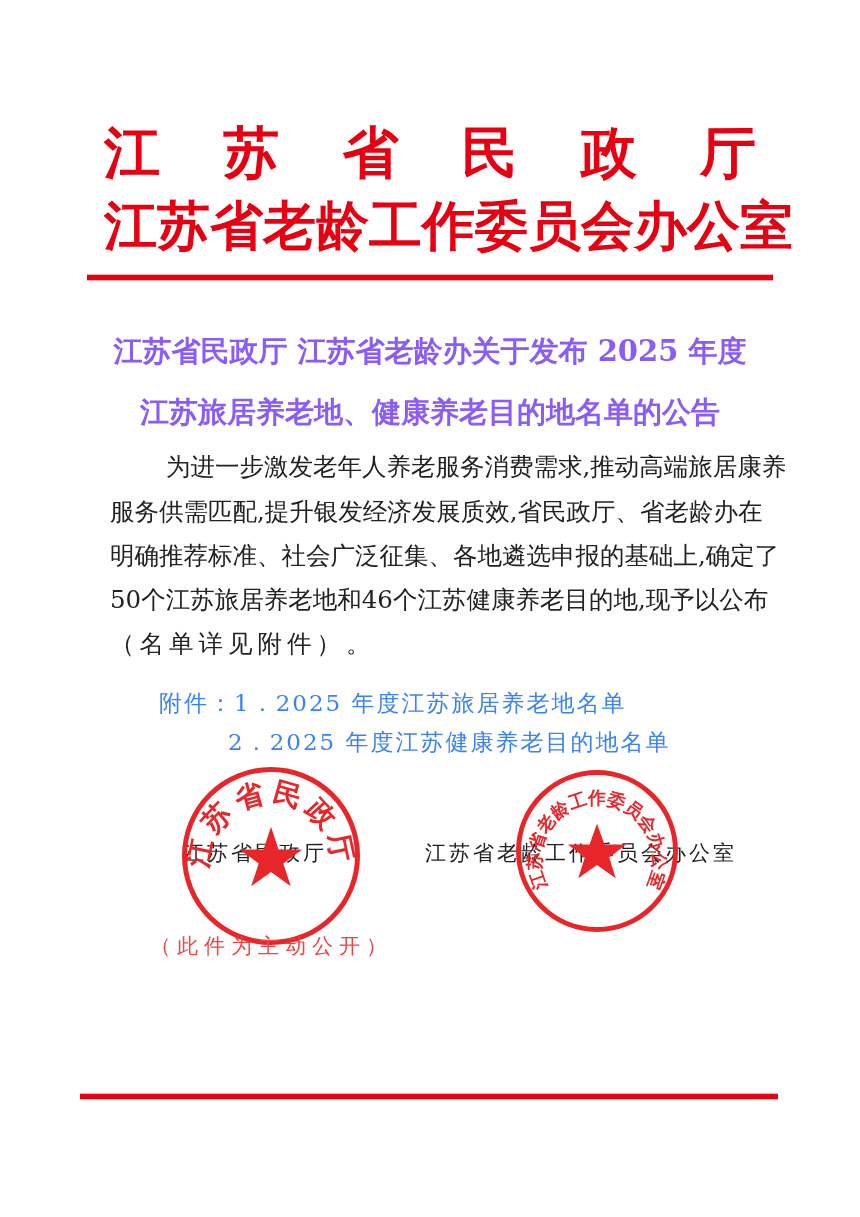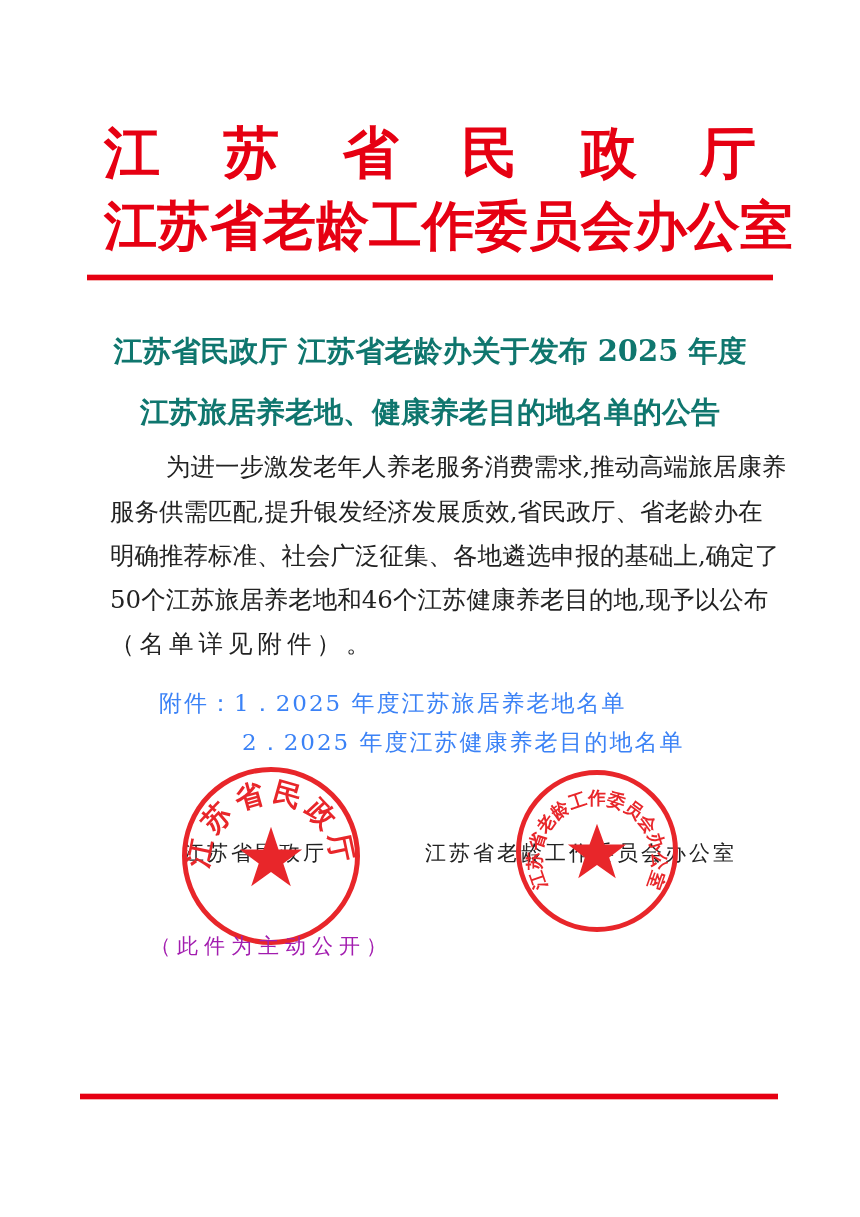--- a/index.html
+++ b/index.html
@@ -8,43 +8,43 @@
 
     .hdr { position: absolute; color: #e60012; font-family: "DejaVu Serif", "Liberation Serif", serif; font-weight: bold; white-space: nowrap; }
     .hdr-line1 { left: 104px; top: 118px; width: 652px; height: 68px; font-size: 56px; line-height: 68px; display: flex; justify-content: space-between; }
     .hdr-line2 { left: 104px; top: 190px; width: 652px; height: 70px; font-size: 53px; line-height: 70px; display: flex; justify-content: space-between; letter-spacing: 0; }
     .hdr span { display: inline-block; }
 
     .rule { position: absolute; height: 5px; background: #e60012; border-top: 1px solid #f6b0b0; border-bottom: 1px solid #f6b0b0; }
     .rule-top { left: 87px; top: 274px; width: 686px; }
     .rule-bottom { left: 80px; top: 1093px; width: 698px; }
 
-    .title { position: absolute; left: 100px; width: 660px; text-align: center; font-family: "DejaVu Serif", "Liberation Serif", serif; font-weight: bold; color: #0f766e; font-size: 29px; line-height: 41px; white-space: nowrap; }
+    .title { position: absolute; left: 100px; width: 660px; text-align: center; font-family: "DejaVu Serif", "Liberation Serif", serif; font-weight: bold; color: #8b5cf6; font-size: 29px; line-height: 41px; white-space: nowrap; }
     .title-line1 { top: 331px; }
     .title-line2 { top: 392px; }
 
     .body-text { position: absolute; font-family: "DejaVu Serif", "Liberation Serif", serif; color: #222; font-size: 24.5px; white-space: nowrap; }
     .para-line { position: absolute; left: 110px; width: 638px; height: 44px; line-height: 44px; display: flex; justify-content: space-between; }
     .para-line.last { justify-content: flex-start; letter-spacing: 5px; }
     .para-line.first { left: 166px; width: 582px; }
 
     .att { position: absolute; font-family: "DejaVu Serif", "Liberation Serif", serif; color: #3b82f6; font-size: 23px; line-height: 40px; white-space: nowrap; letter-spacing: 2px; }
     .att-1 { left: 159px; top: 683px; }
-    .att-2 { left: 228px; top: 722px; margin-left: 14px; }
+    .att-2 { left: 228px; top: 722px; }
 
     .stamp { position: absolute; border-radius: 50%; border: 5px solid #e8262a; box-sizing: border-box; }
     .stamp-left { left: 182px; top: 767px; width: 178px; height: 178px; }
     .stamp-right { left: 516px; top: 770px; width: 162px; height: 162px; }
     .stamp svg { position: absolute; left: 0; top: 0; width: 100%; height: 100%; overflow: visible; }
 
     .sig { position: absolute; font-family: "DejaVu Serif", "Liberation Serif", serif; color: #222; font-size: 21px; line-height: 30px; white-space: nowrap; letter-spacing: 3px; }
     .sig-left { left: 183px; top: 838px; }
     .sig-right { left: 425px; top: 838px; }
     .sig-date { left: 480px; top: 874px; font-size: 21px; letter-spacing: 2px; }
-    .disclosure { position: absolute; left: 150px; top: 931px; font-family: "DejaVu Serif", "Liberation Serif", serif; color: #a21caf; font-size: 21px; line-height: 30px; letter-spacing: 6px; white-space: nowrap; }
+    .disclosure { position: absolute; left: 150px; top: 931px; font-family: "DejaVu Serif", "Liberation Serif", serif; color: #ef4444; font-size: 21px; line-height: 30px; letter-spacing: 6px; white-space: nowrap; }
   </style>
 </head>
 <body>
 
 <div class="page">
 
   <div class="hdr hdr-line1">
     <span>江</span>
     <span>苏</span>
     <span>省</span>

